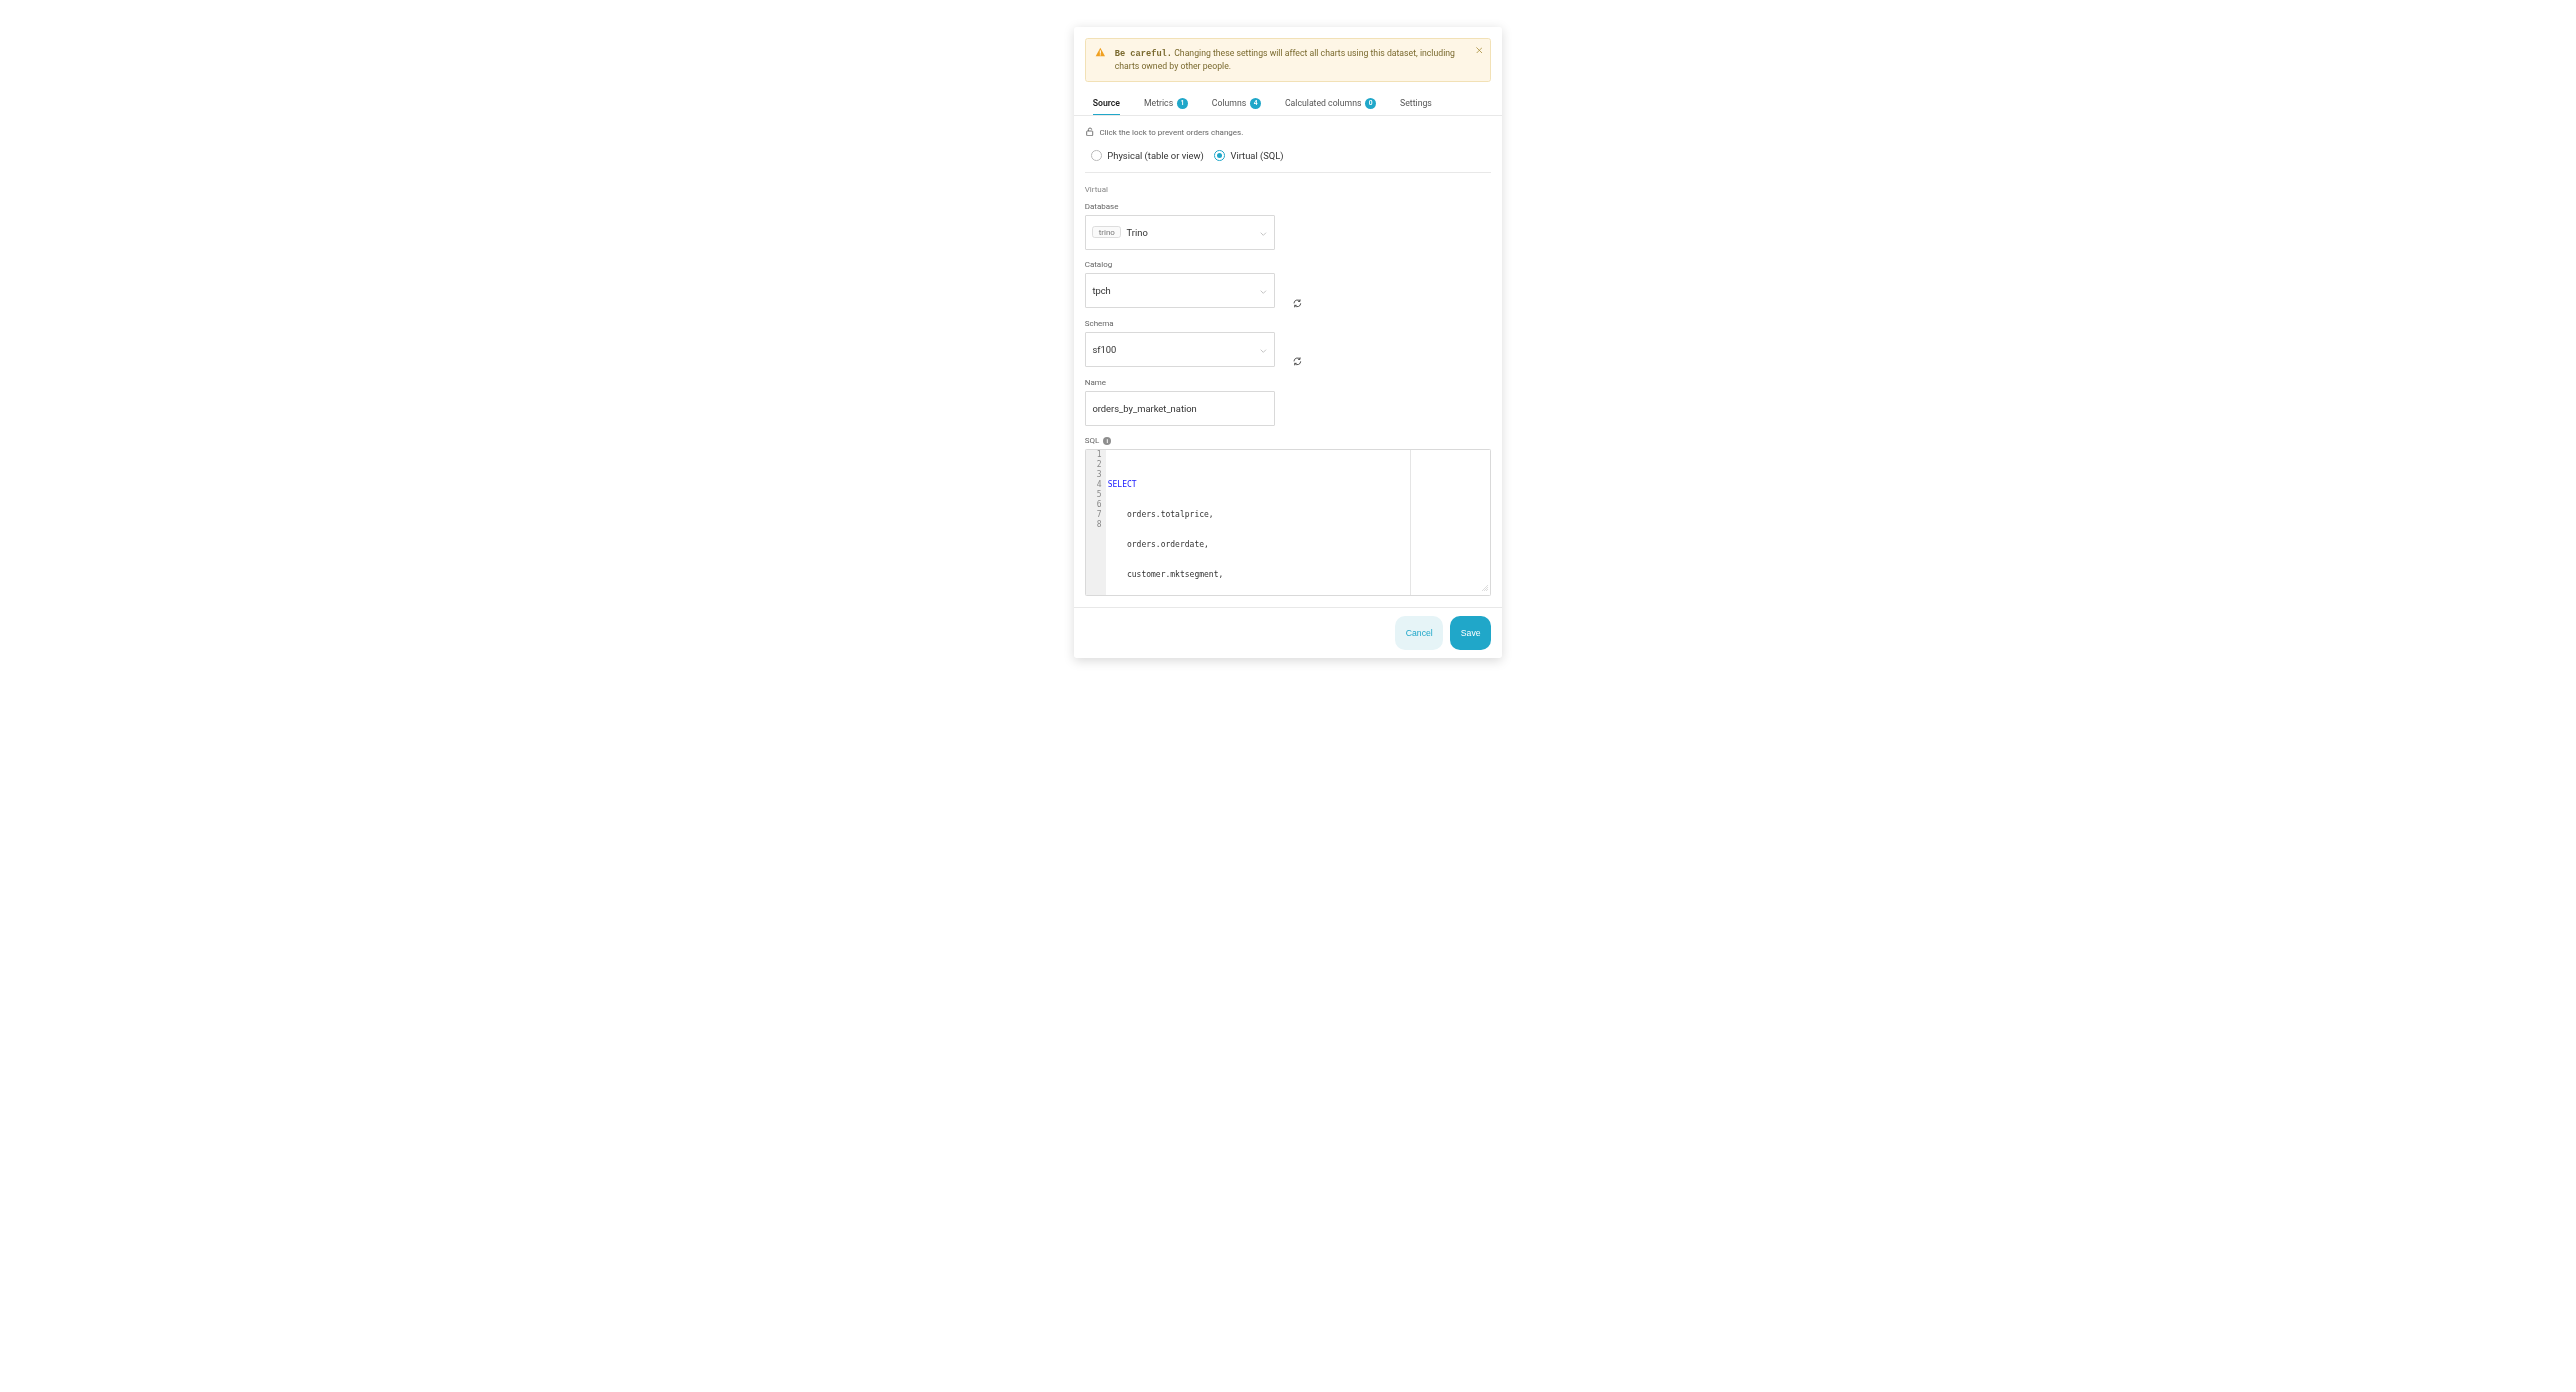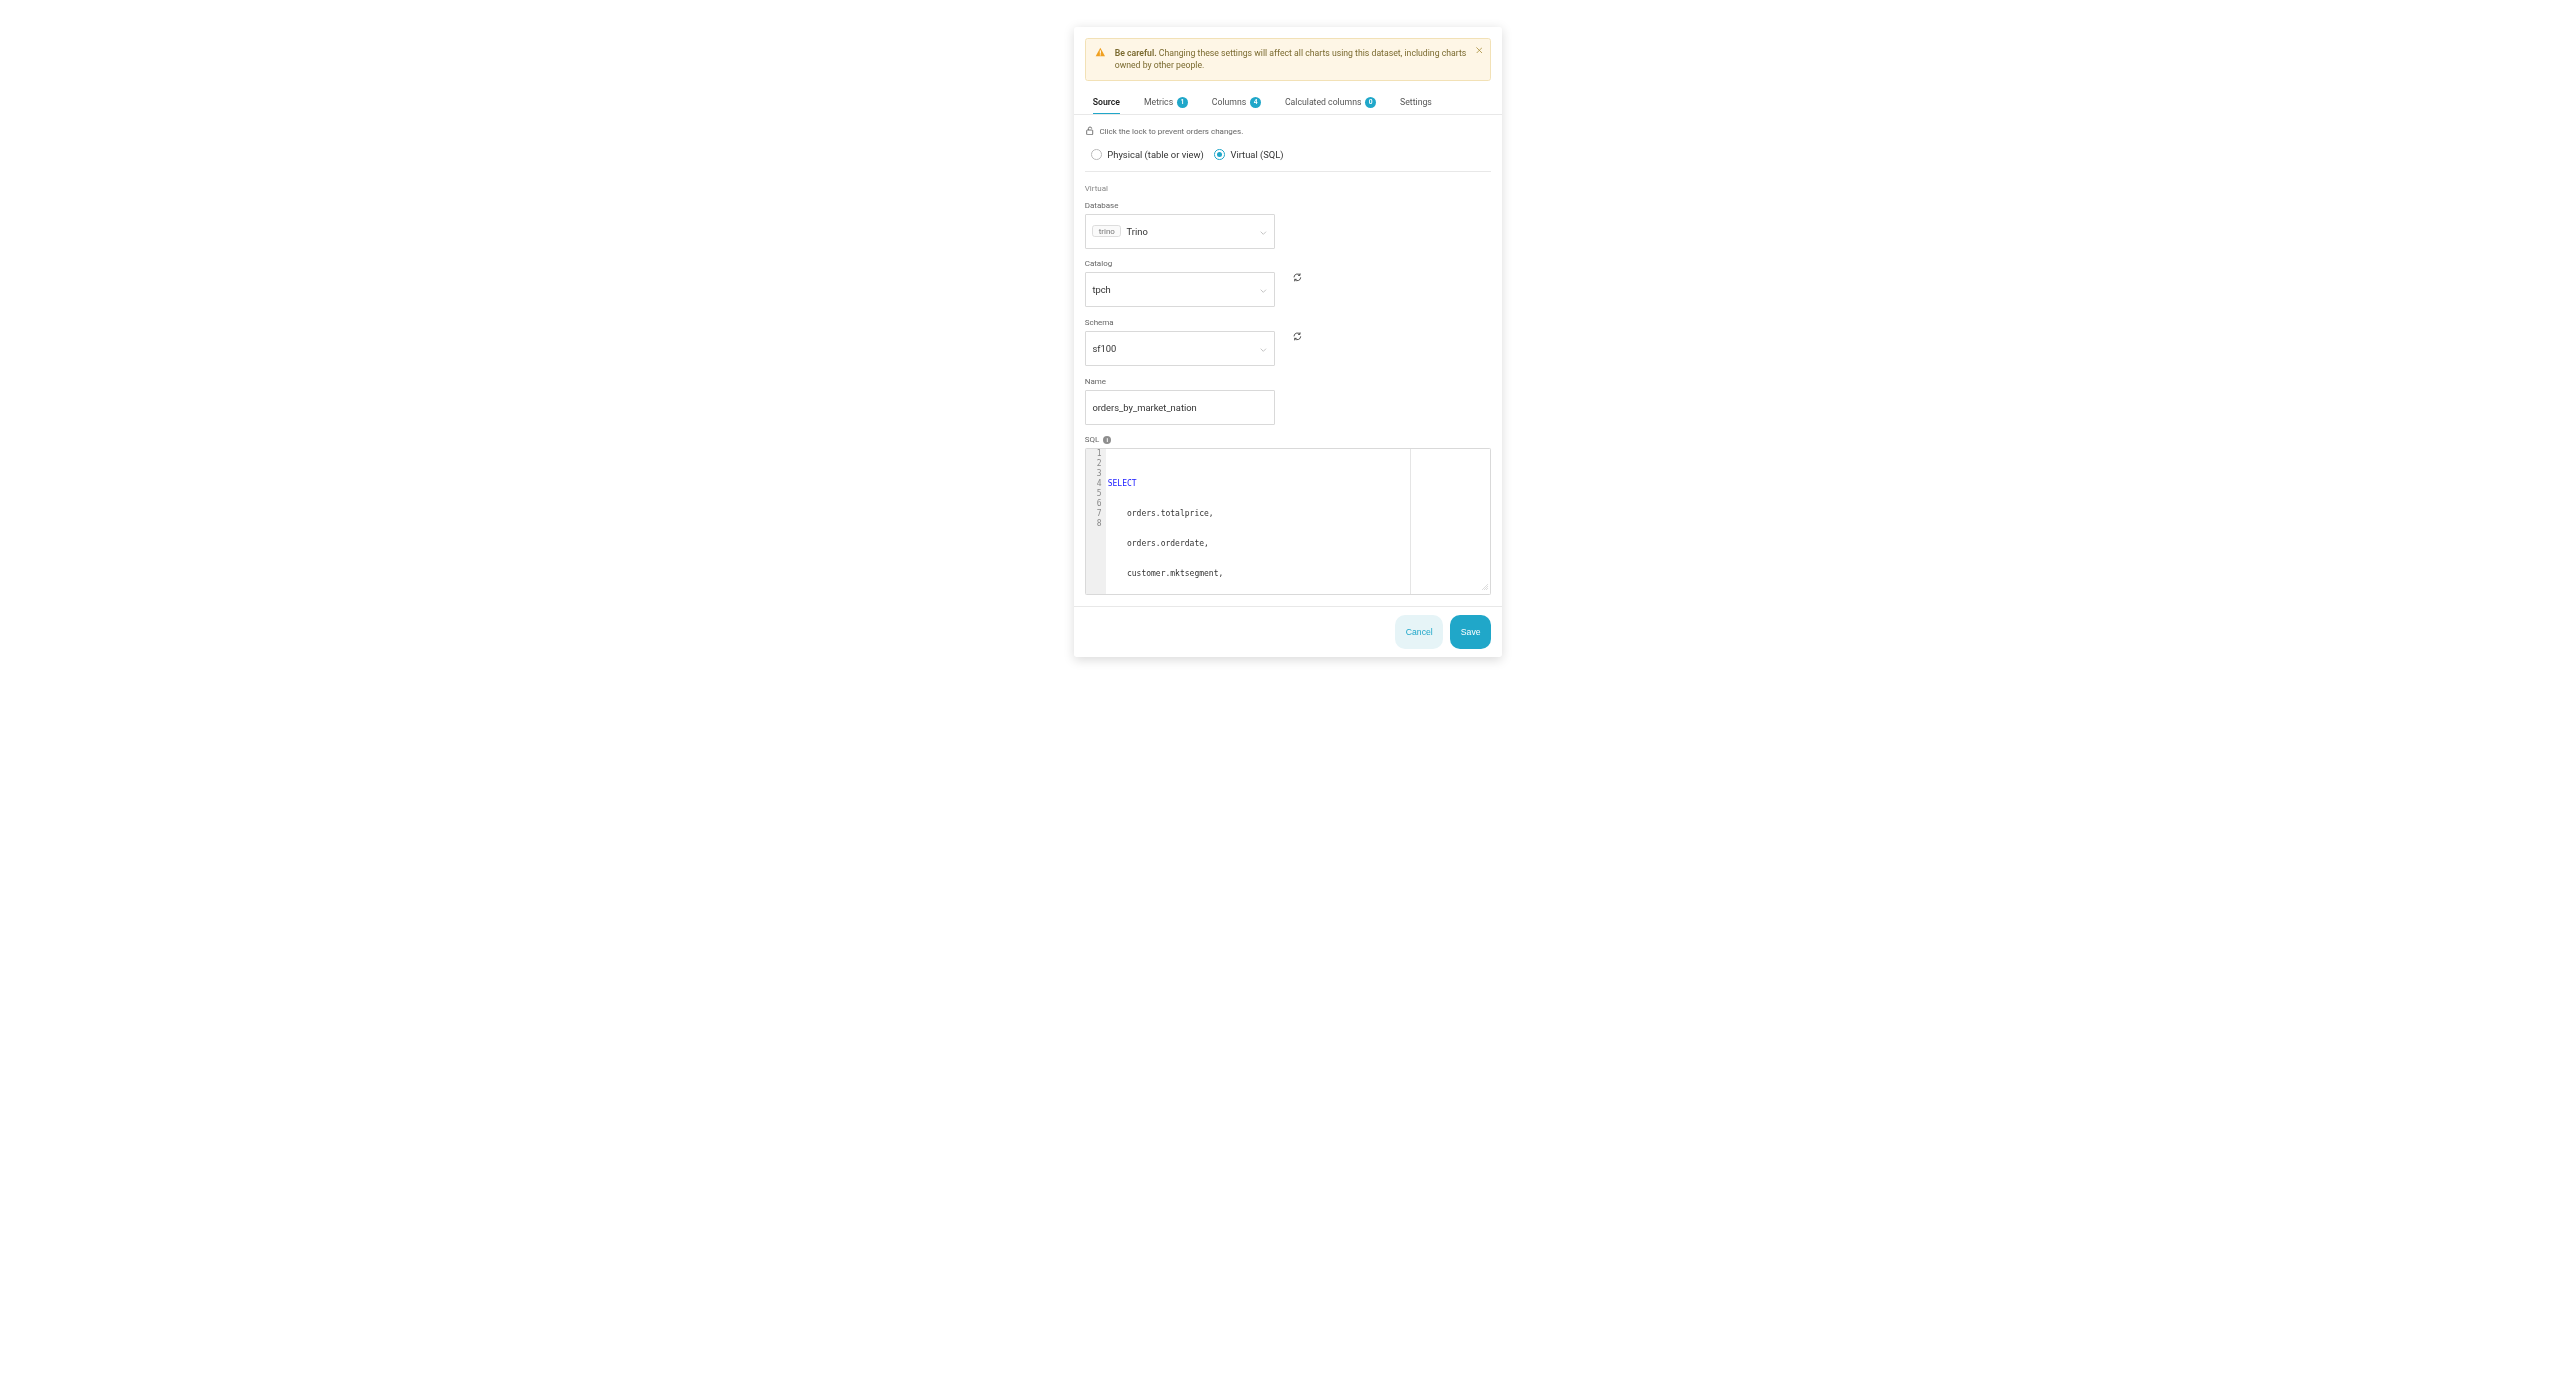--- a/index.html
+++ b/index.html
@@ -35,21 +35,21 @@
     margin: 10.7px 10.7px 0 10.7px;
     padding: 8px 21.4px 8px 29px;
     background: #fef6e6;
     border: 0.7px solid #f2e1b6;
     border-radius: 2.7px;
     color: #7a6a2f;
     font-size: 8.7px;
     position: relative;
     line-height: 1.45;
   }
-  .alert strong { color: #7a6a2f; font-weight: 600; }
+  .alert strong { color: #7a6a2f; font-weight: 600; font-family: Liberation Mono, monospace; }
   .alert .warn-icon {
     position: absolute;
     left: 9.4px; top: 8px;
   }
   .alert .warn-icon svg { display:block; }
   .alert .alert-close {
     position: absolute;
     right: 8px; top: 6.7px;
     font-size: 8px; color: #a78e3c;
     cursor: pointer;
@@ -142,21 +142,21 @@
     width: 8px; height: 8px;
     border-radius: 50%;
     background: #8e8e8e;
     color: #fff;
     font-size: 6px;
     display: inline-flex;
     align-items: center;
     justify-content: center;
     font-weight: bold;
   }
-  .field-row { display: flex; align-items: flex-start; gap: 17px; }
+  .field-row { display: flex; align-items: flex-end; gap: 17px; }
   .select, .input {
     width: 190px;
     height: 35px;
     border: 0.7px solid #d9d9d9;
     border-radius: 1px;
     padding: 0 18.7px 0 6.7px;
     display: flex;
     align-items: center;
     gap: 5.3px;
     position: relative;

